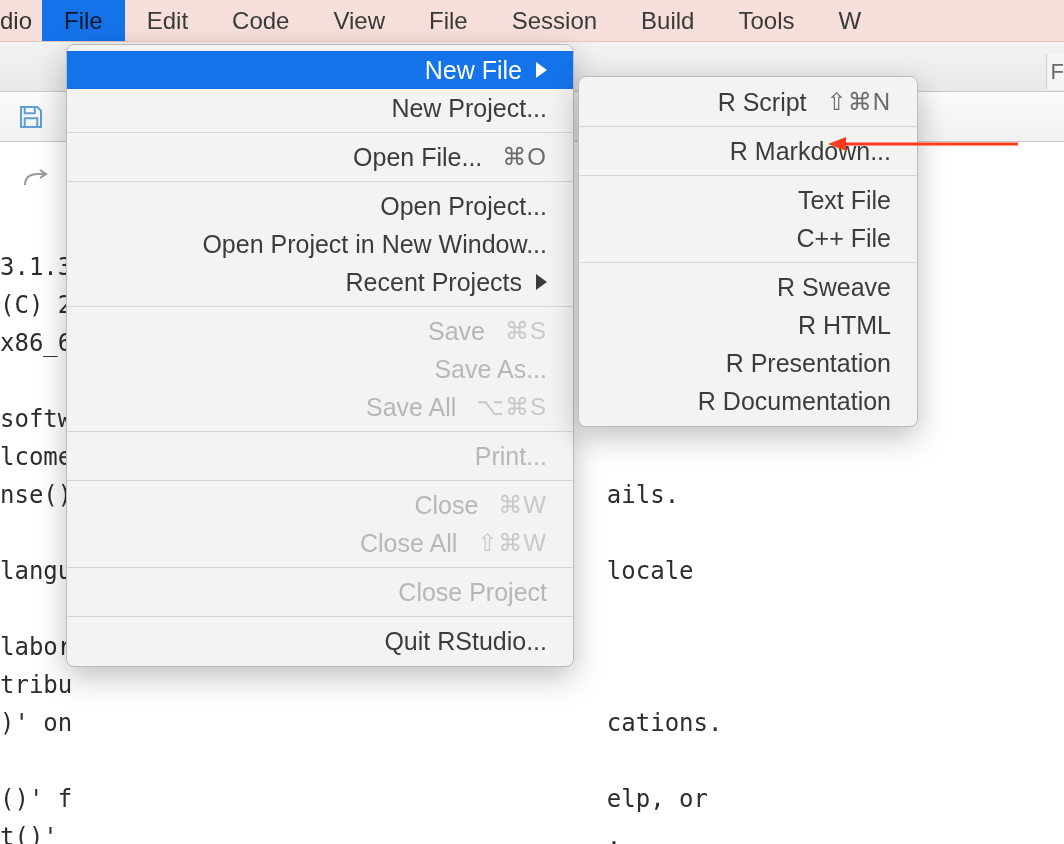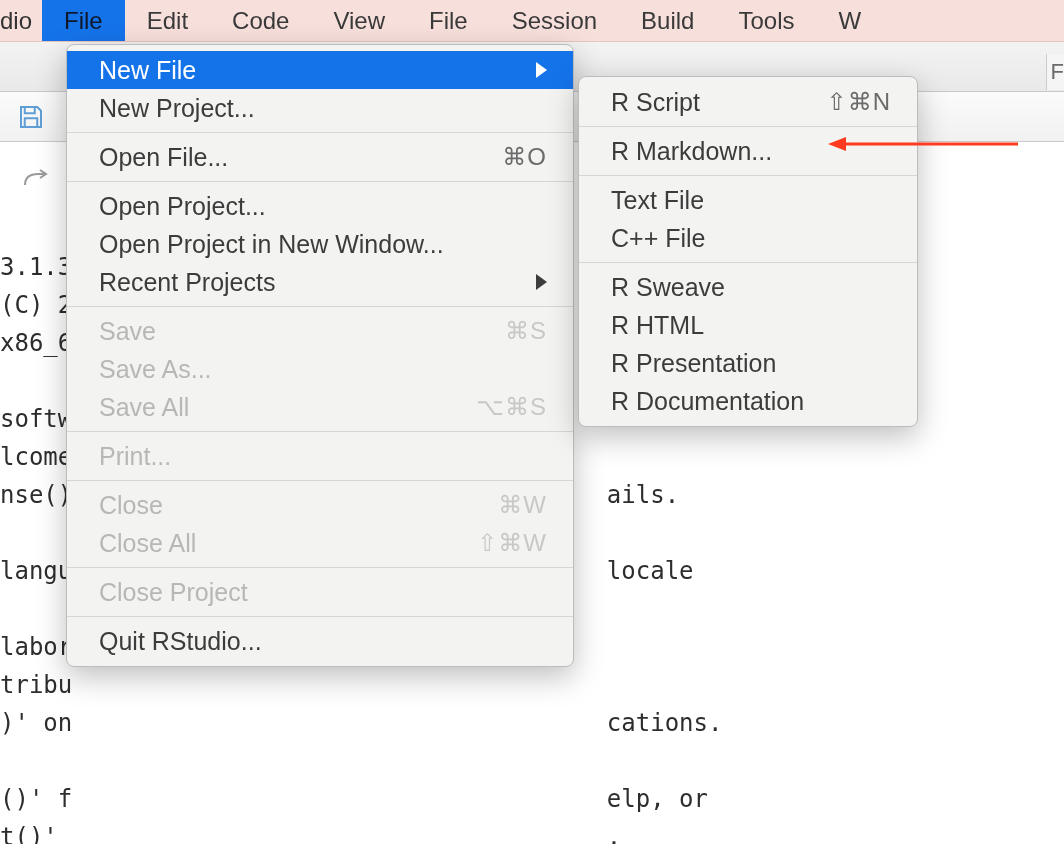--- a/index.html
+++ b/index.html
@@ -76,20 +76,21 @@
   
   .dropdown {
     position: absolute;
     background: #f3f3f1;
     border: 1px solid #bcbcbc;
     border-radius: 8px;
     box-shadow: 0 10px 30px rgba(0,0,0,0.25);
     padding: 6px 0;
     font-size: 25px;
     color: #3c3c3c;
+    text-align: right;
   }
   .dropdown .item {
     display: flex;
     align-items: center;
     justify-content: space-between;
     padding: 5px 26px 5px 32px;
     height: 38px;
     cursor: default;
   }
   .dropdown .item .label { flex: 1; }

